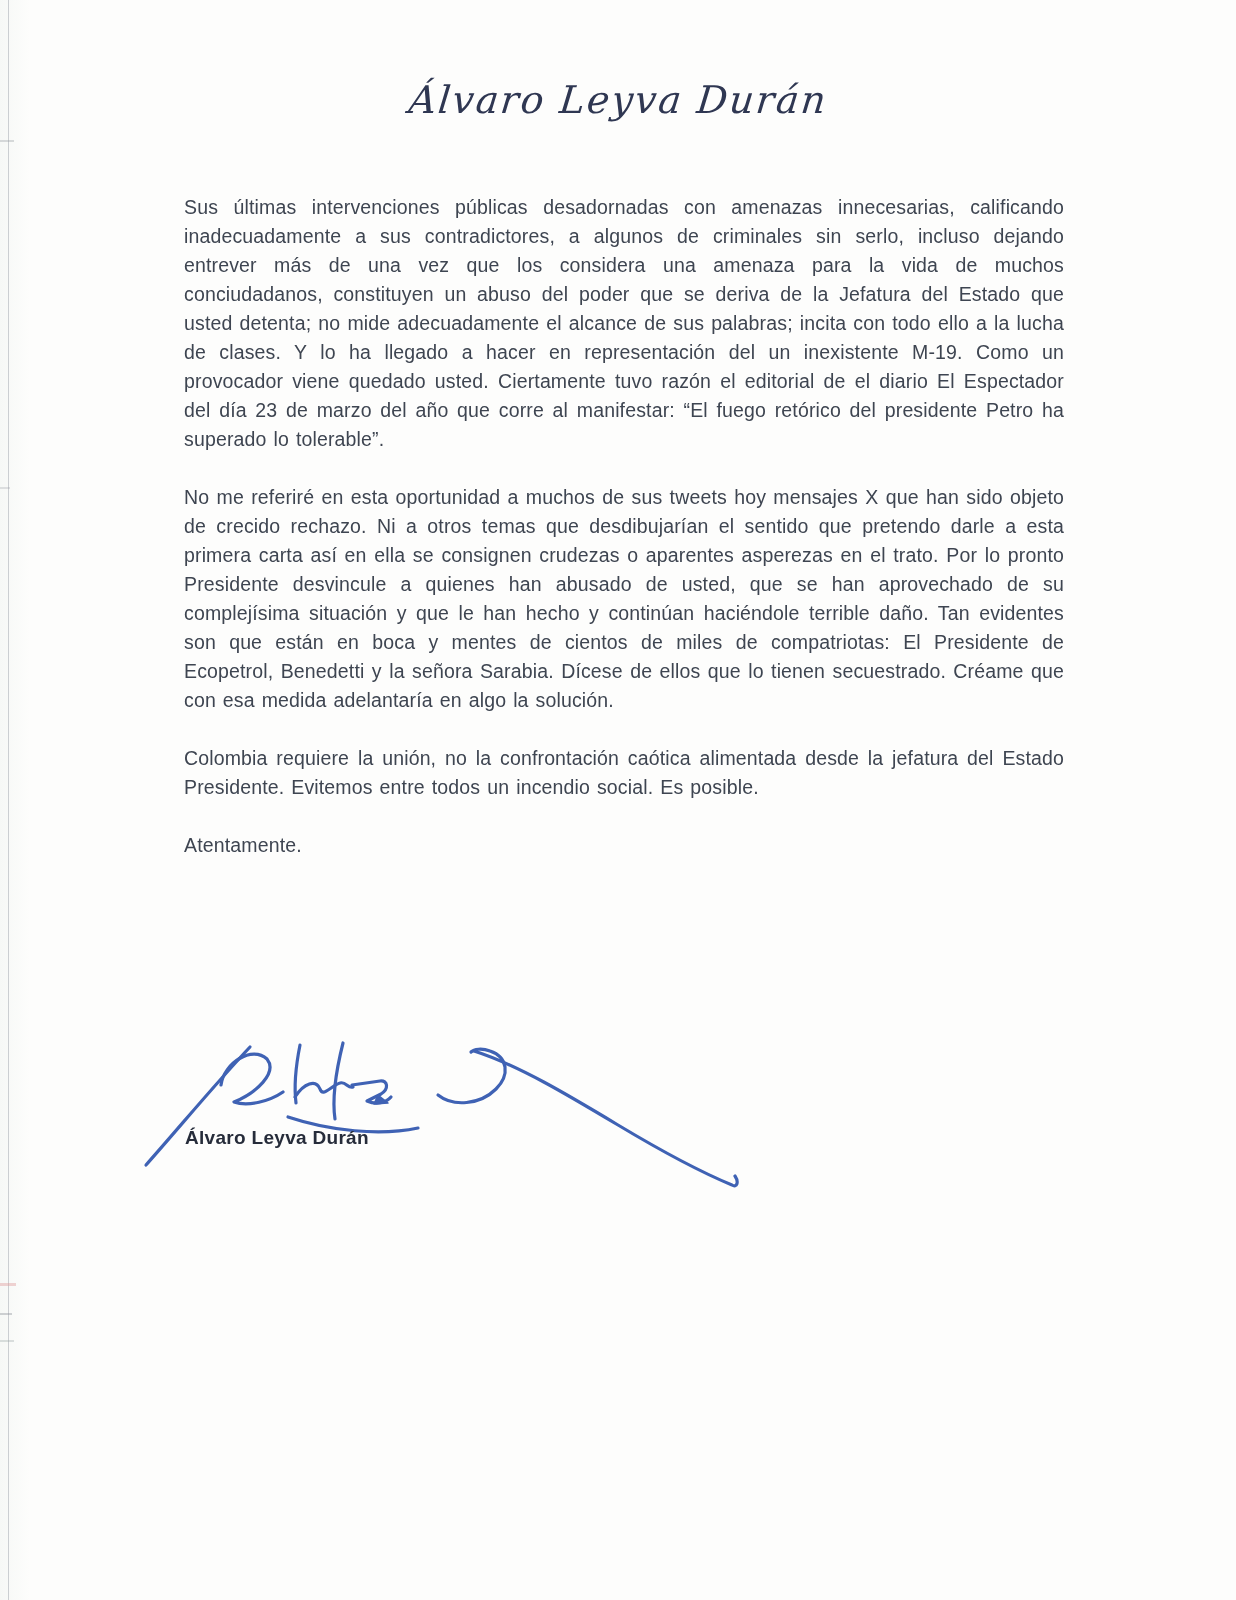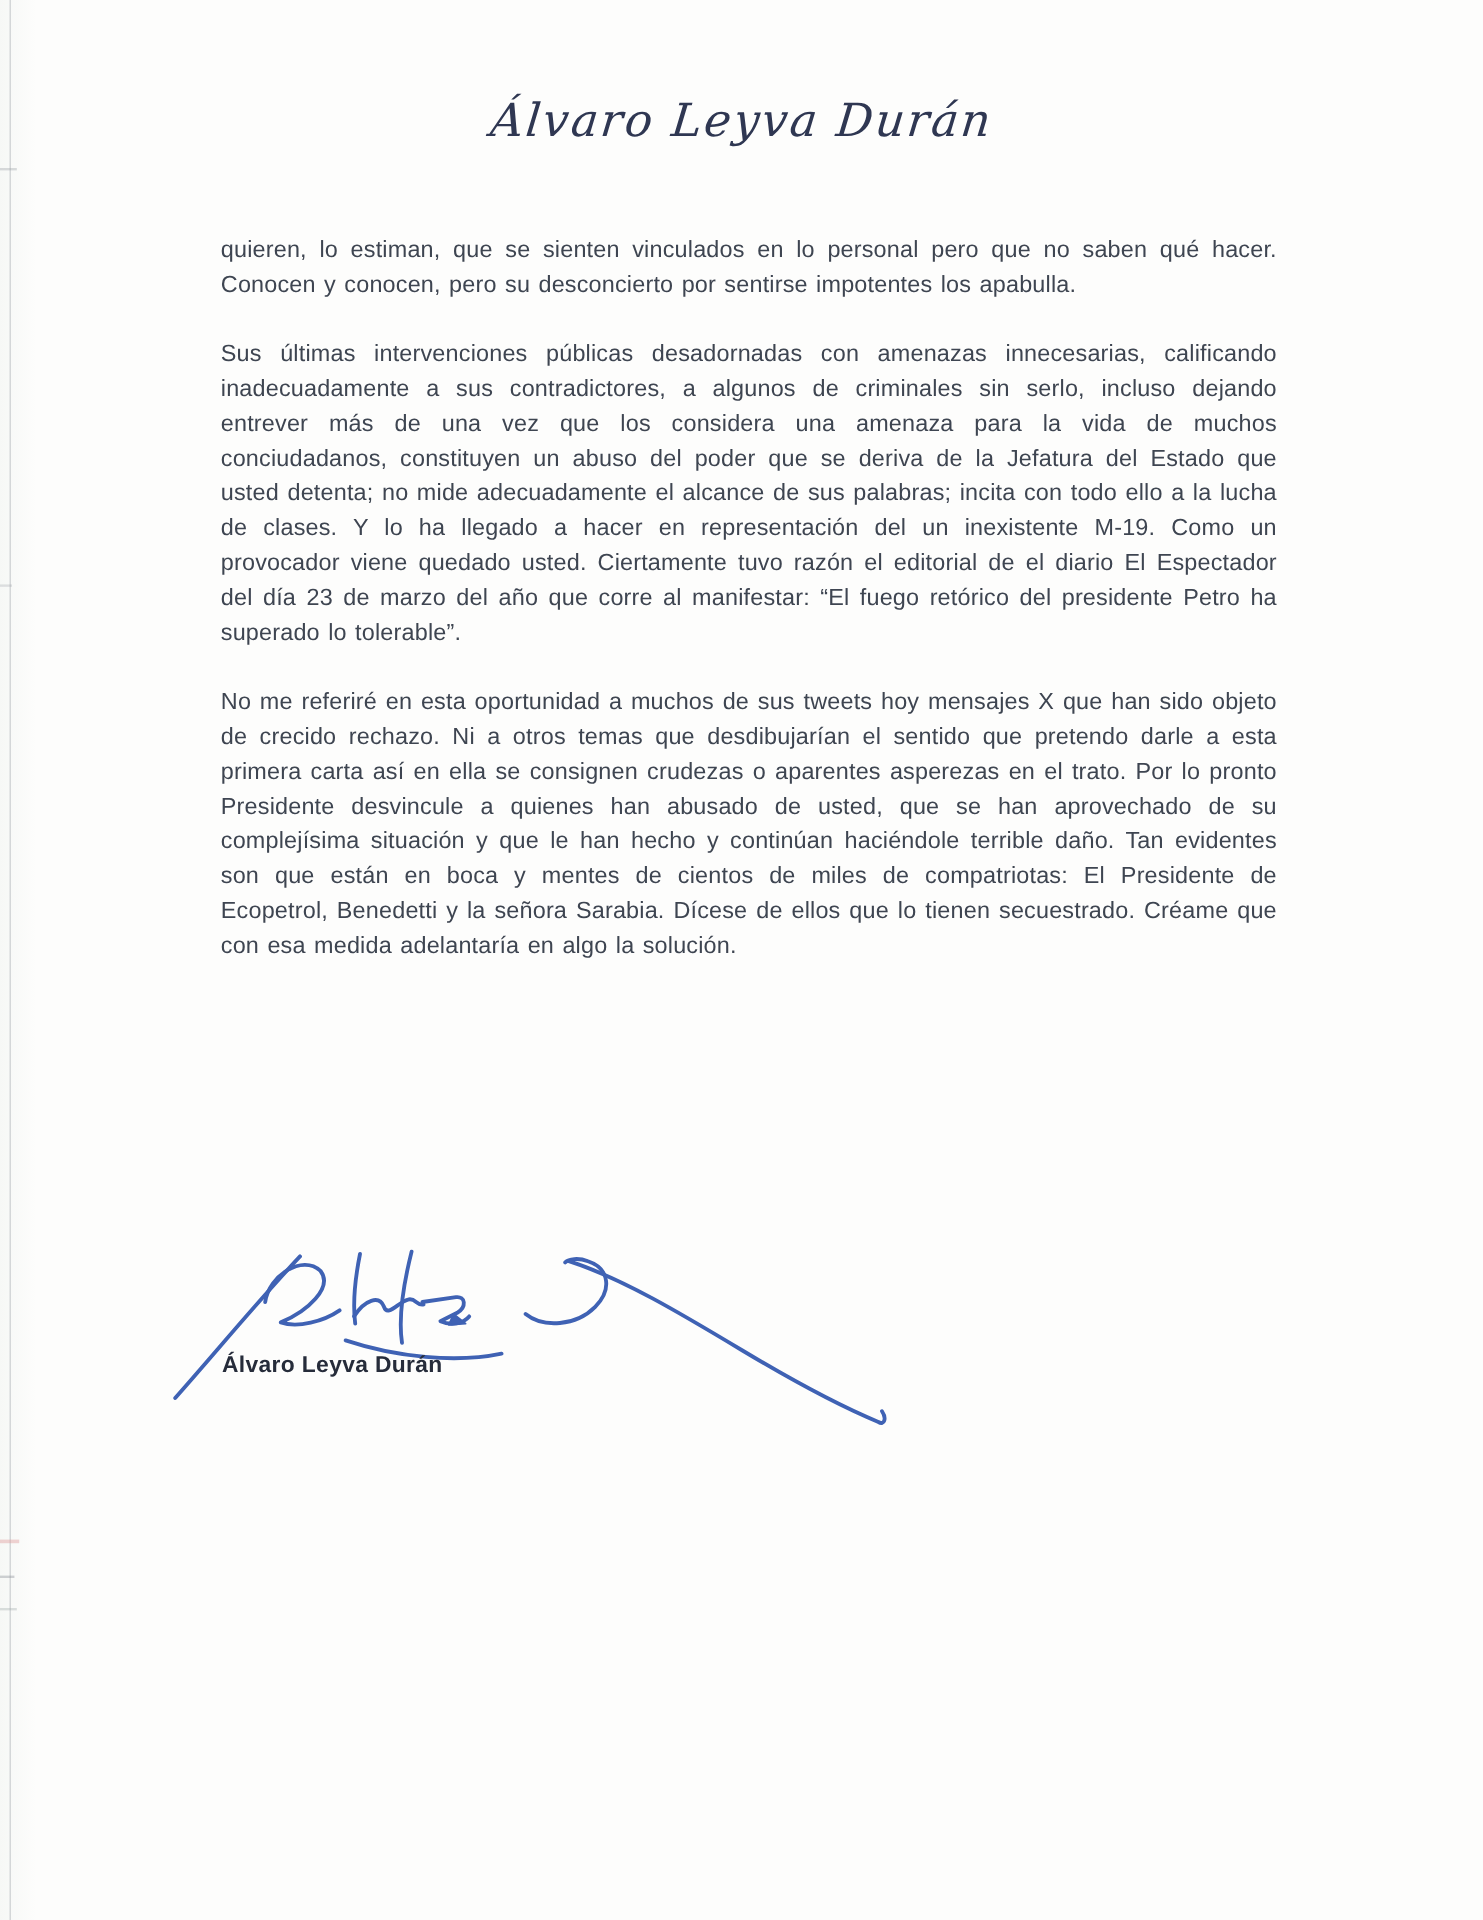--- a/index.html
+++ b/index.html
@@ -98,23 +98,24 @@
   <div class="dash d2"></div>
   <div class="dash d3"></div>
   <div class="dash d4"></div>
   <div class="dash d5"></div>
 
   <header class="letterhead">
     <span class="letterhead-text">Álvaro Leyva Durán</span>
   </header>
 
   <main class="letter-body">
-    <p>quieren, lo estiman, que se sienten vinculados en lo personal pero que no saben qué hacer. Conocen y conocen, pero su desconcierto por sentirse impotentes los apabulla.</p>
     <p>Sus últimas intervenciones públicas desadornadas con amenazas innecesarias, calificando inadecuadamente a sus contradictores, a algunos de criminales sin serlo, incluso dejando entrever más de una vez que los considera una amenaza para la vida de muchos conciudadanos, constituyen un abuso del poder que se deriva de la Jefatura del Estado que usted detenta; no mide adecuadamente el alcance de sus palabras; incita con todo ello a la lucha de clases. Y lo ha llegado a hacer en representación del un inexistente M-19. Como un provocador viene quedado usted. Ciertamente tuvo razón el editorial de el diario El Espectador del día 23 de marzo del año que corre al manifestar: “El fuego retórico del presidente Petro ha superado lo tolerable”.</p>
     <p>No me referiré en esta oportunidad a muchos de sus tweets hoy mensajes X que han sido objeto de crecido rechazo. Ni a otros temas que desdibujarían el sentido que pretendo darle a esta primera carta así en ella se consignen crudezas o aparentes asperezas en el trato. Por lo pronto Presidente desvincule a quienes han abusado de usted, que se han aprovechado de su complejísima situación y que le han hecho y continúan haciéndole terrible daño. Tan evidentes son que están en boca y mentes de cientos de miles de compatriotas: El Presidente de Ecopetrol, Benedetti y la señora Sarabia. Dícese de ellos que lo tienen secuestrado. Créame que con esa medida adelantaría en algo la solución.</p>
+    <p>Colombia requiere la unión, no la confrontación caótica alimentada desde la jefatura del Estado Presidente. Evitemos entre todos un incendio social. Es posible.</p>
+    <p class="closing">Atentamente.</p>
   </main>
 
   <svg class="signature-svg" viewBox="0 0 620 170" xmlns="http://www.w3.org/2000/svg">
     <g fill="none" stroke="#3f62b4" stroke-width="3.2" stroke-linecap="round" stroke-linejoin="round">
 
       <path d="M 8 140 C 40 104, 78 58, 112 22"></path>
 
       <path d="M 83 60 C 86 38, 114 20, 129 34 C 140 48, 118 68, 96 77 C 110 82, 132 76, 145 67"></path>
 
       <path d="M 162 20 C 158 40, 156 62, 158 78"></path>

